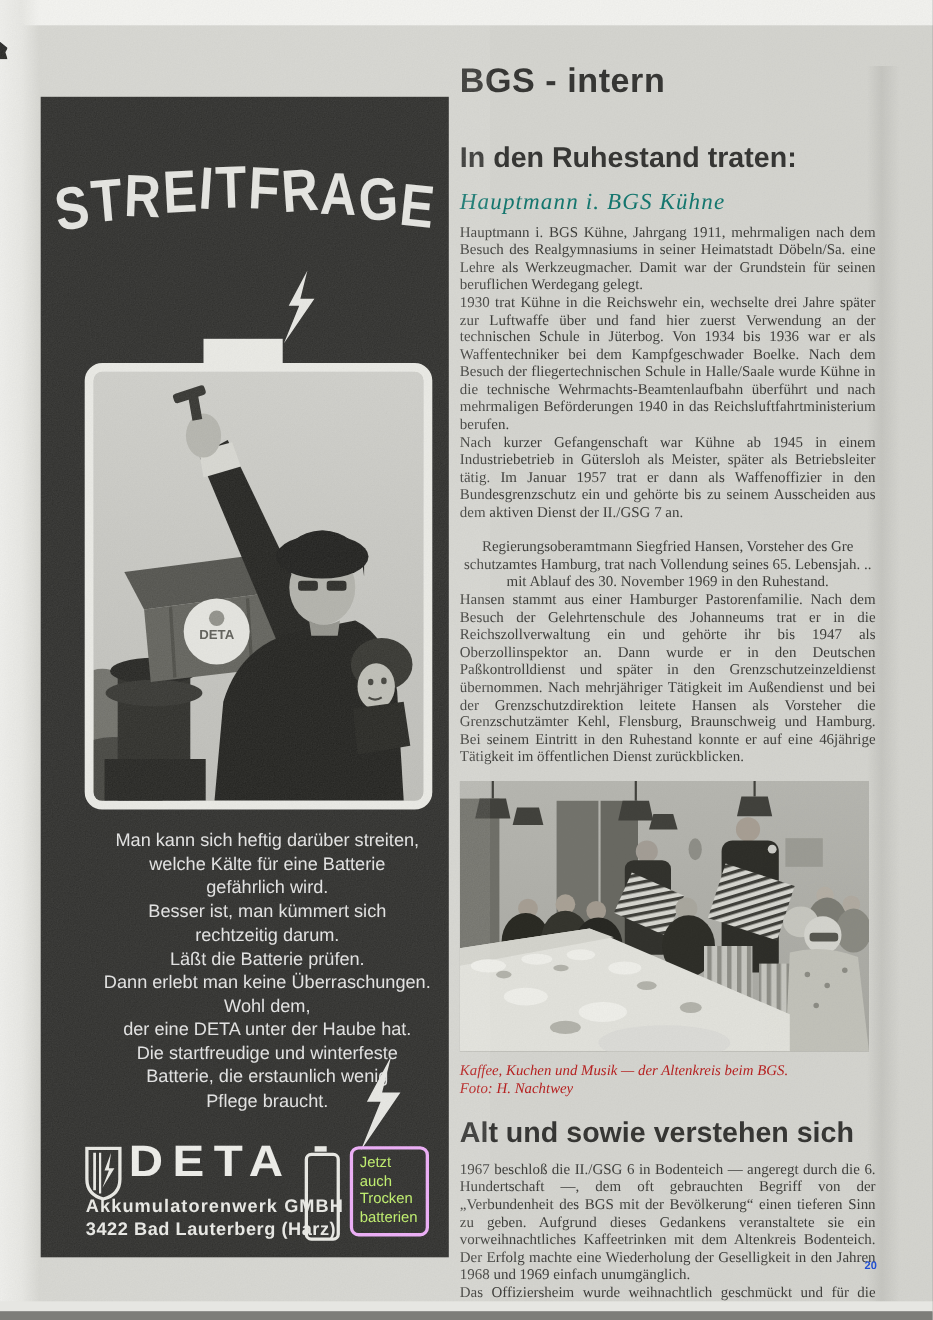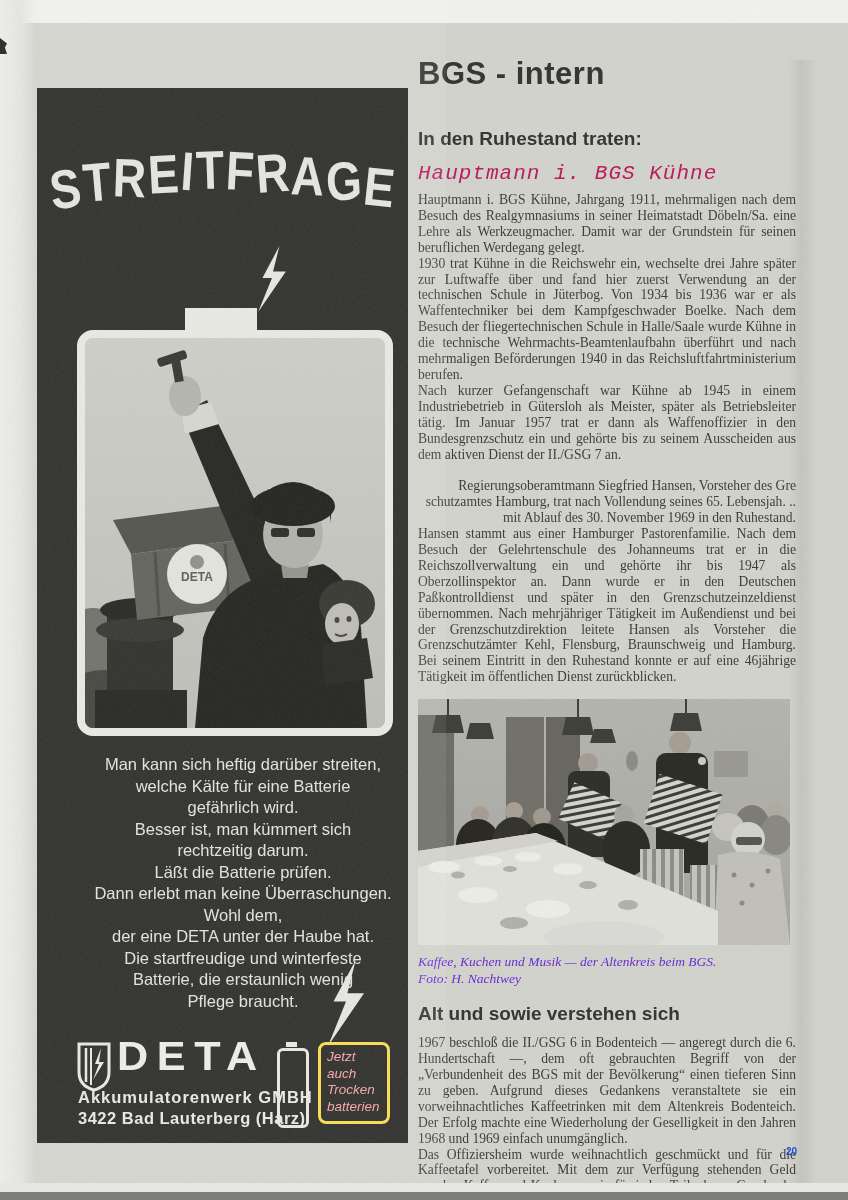--- a/index.html
+++ b/index.html
@@ -30,35 +30,35 @@
   .deta-logo-row{position:absolute;left:0;top:944px;width:371px;height:110px;}
   .shield{position:absolute;left:40px;top:10px;width:34px;height:50px;}
   .deta-word{position:absolute;left:80px;top:2px;font-size:40px;font-weight:bold;letter-spacing:8px;
              color:#f0f0ec;transform:scaleX(1.08);transform-origin:left;}
   .deta-line1{position:absolute;left:41px;top:56px;font-size:16.5px;font-weight:bold;letter-spacing:1px;color:#ecece8;}
   .deta-line2{position:absolute;left:41px;top:77px;font-size:16.5px;font-weight:bold;letter-spacing:.5px;color:#ecece8;}
   .battery-icon{position:absolute;left:240px;top:16px;width:26px;height:74px;
                 border:3px solid #ecece7;border-radius:6px;}
   .battery-icon:before{content:"";position:absolute;left:6px;top:-9px;width:11px;height:5px;background:#ecece7;}
   .trocken-box{position:absolute;left:281px;top:10px;width:72px;height:82px;
-               border:3px solid #fde047;border-radius:8px;padding:4px 0 0 6px;box-sizing:border-box;
-               font-size:13.5px;line-height:16.5px;color:#fca5a5;white-space:pre-line;font-style:italic;}
+               border:3px solid #f0abfc;border-radius:8px;padding:4px 0 0 6px;box-sizing:border-box;
+               font-size:13.5px;line-height:16.5px;color:#bef264;white-space:pre-line;}
 
   
   .column{position:absolute;left:418px;top:56px;width:378px;color:#3a3a37;}
   .article-title{font-size:31px;font-weight:bold;color:#333331;margin:0 0 36px 0;letter-spacing:.5px;}
-  .sec-head{font-size:19px;font-weight:bold;color:#333331;margin:0 0 10px 0;}
-  .sub-head{font-family:Liberation Mono, monospace;font-style:italic;font-weight:normal;
-            font-size:21px;color:#be185d;margin:12px 0 7px 0;letter-spacing:1px;}
+  .sec-head{font-size:26px;font-weight:bold;color:#333331;margin:0 0 10px 0;}
+  .sub-head{font-family:Liberation Serif, serif;font-style:italic;font-weight:normal;
+            font-size:21px;color:#0f766e;margin:12px 0 7px 0;letter-spacing:1px;}
   .body-p{font-family:"Liberation Serif",serif;font-size:13.6px;line-height:15.9px;
           text-align:justify;margin:0;color:#3b3b38;}
-  .body-p.preline{white-space:pre-line;text-align:right;} .gap16{height:16px;}
+  .body-p.preline{white-space:pre-line;text-align:center;} .gap16{height:16px;}
   .article-photo{width:372px;height:246px;margin:14px 0 8px 0;overflow:hidden;background:#b5b5b0;}
   .caption{font-family:"Liberation Serif",serif;font-style:italic;font-size:13.5px;line-height:17px;
-           color:#6d28d9;white-space:pre-line;margin:0 0 16px 0;}
+           color:#b91c1c;white-space:pre-line;margin:0 0 16px 0;}
   .page-num{position:absolute;left:786px;top:1146px;font-size:10px;font-weight:bold;color:#1d4ed8;}
   .noise{position:absolute;left:0;top:0;pointer-events:none;}
 </style>
 </head>
 <body>
 
 <div class="page">
 
   <div class="top-white"></div>
   <div class="left-light"></div>

